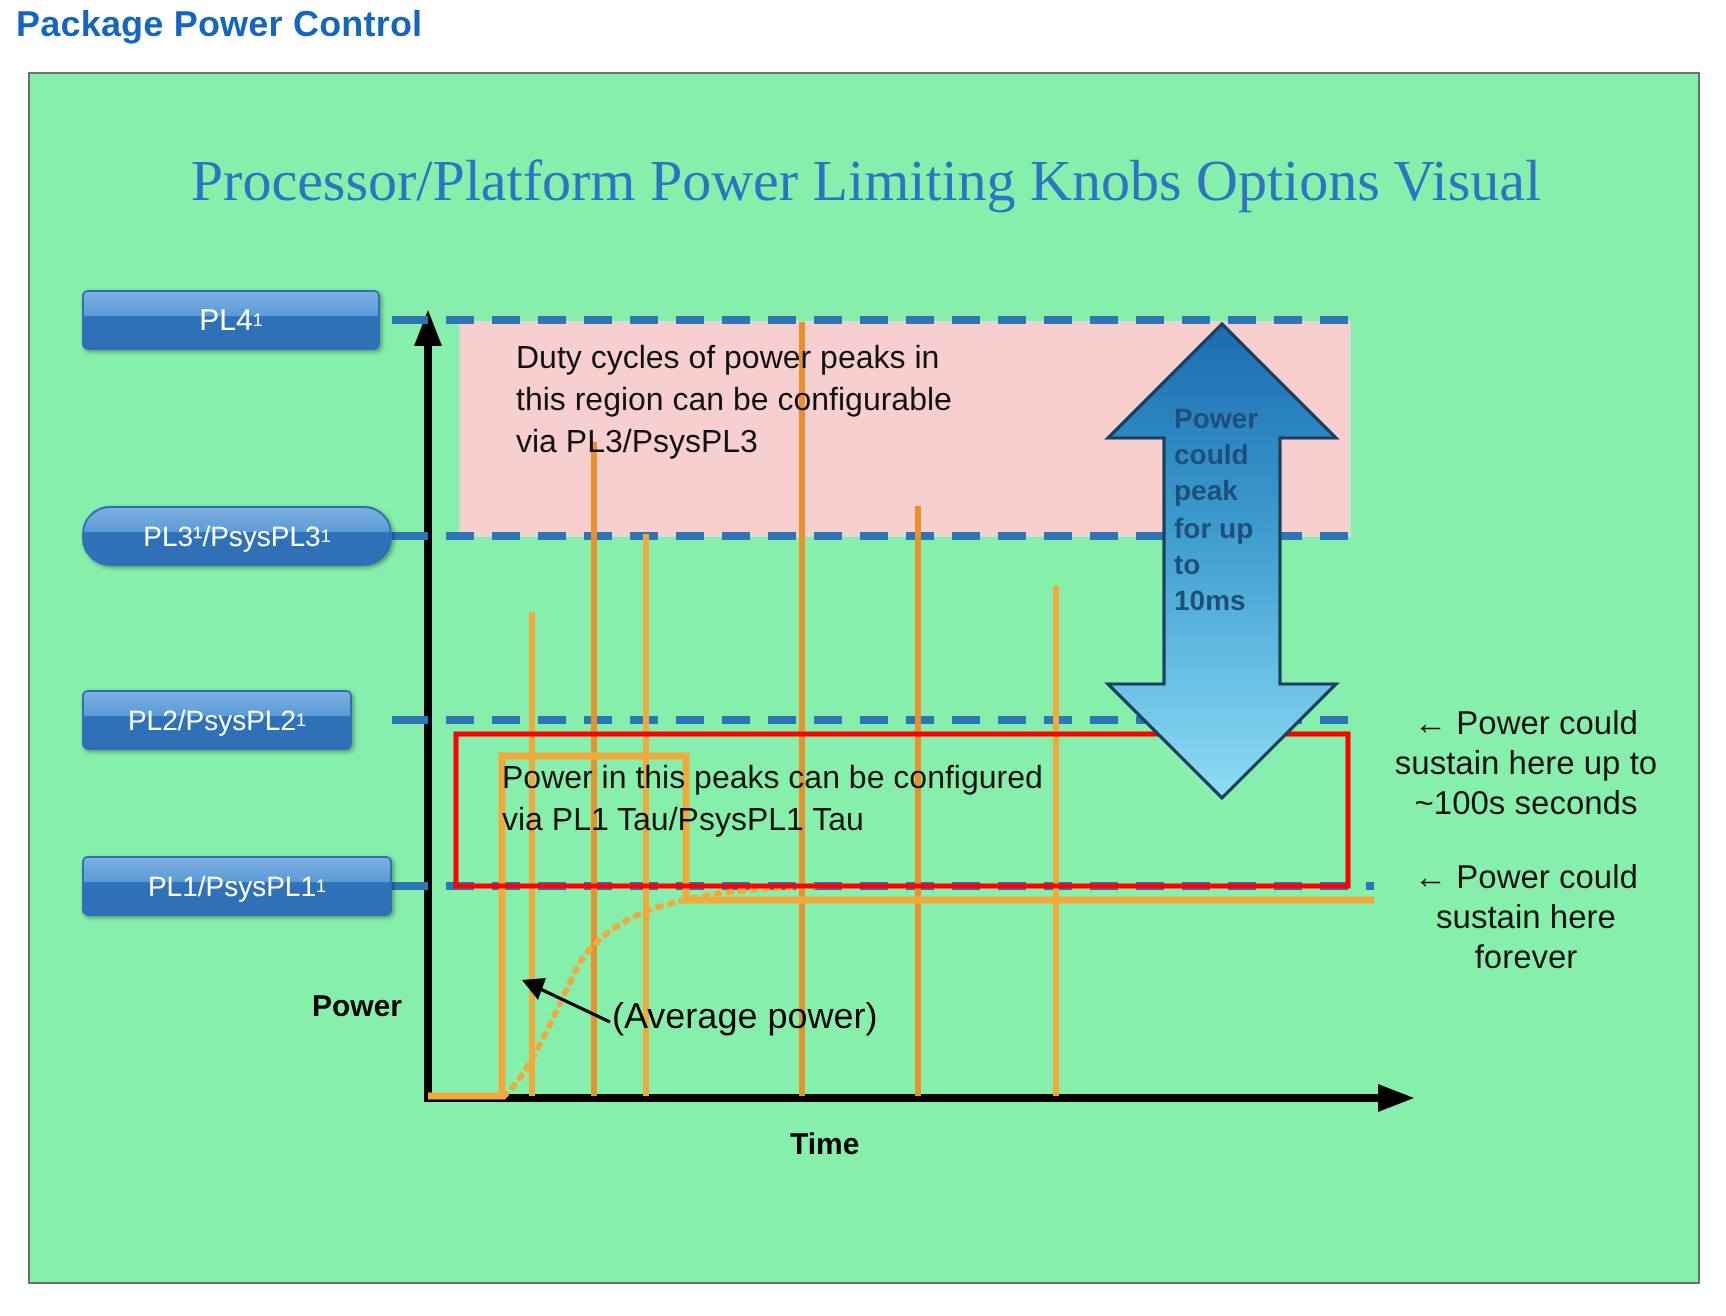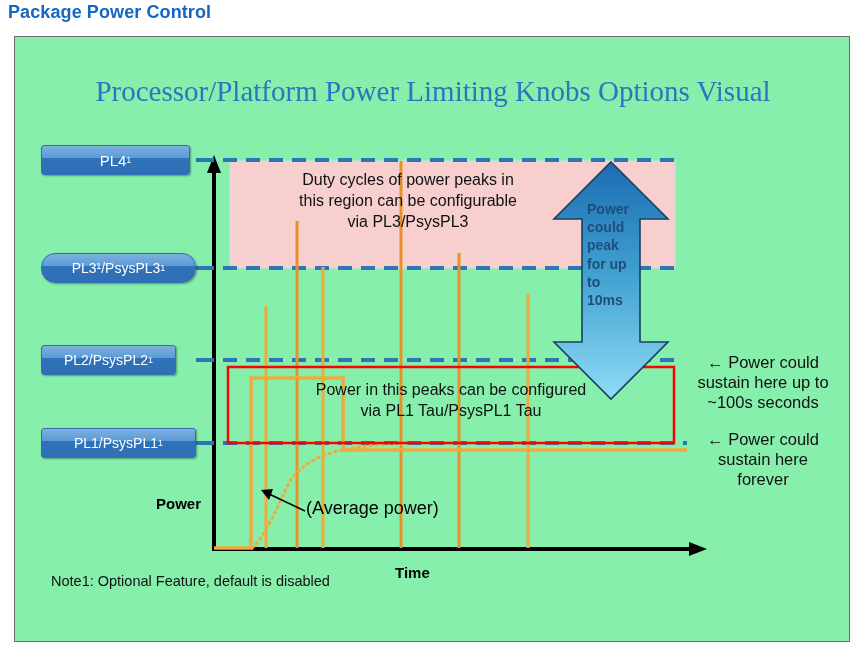--- a/index.html
+++ b/index.html
@@ -75,21 +75,20 @@
   }
   .pl-label sup {
     font-size: 9px;
     vertical-align: super;
     line-height: 0;
   }
 
   
   .region-text {
     position: absolute;
-    text-align: center;
     color: #111111;
     font-size: 16px;
     line-height: 1.30;
     white-space: pre-line;
   }
   .side-note {
     position: absolute;
     text-align: center;
     color: #111111;
     font-size: 16.5px;
@@ -222,15 +221,14 @@
   <div class="side-note" style="left:658px; top:392px; width:180px;">← Power could
 sustain here
 forever</div>
 
   <div class="avg-label" style="left:291px; top:461px;">(Average power)</div>
 
   <div class="axis-label" style="left:141px; top:458px;">Power</div>
 
   <div class="axis-label" style="left:380px; top:527px;">Time</div>
 
-  <div class="note-text" style="left:36px; top:536px;">Note1: Optional Feature, default is disabled</div>
 
 </div>
 
 </body></html>

